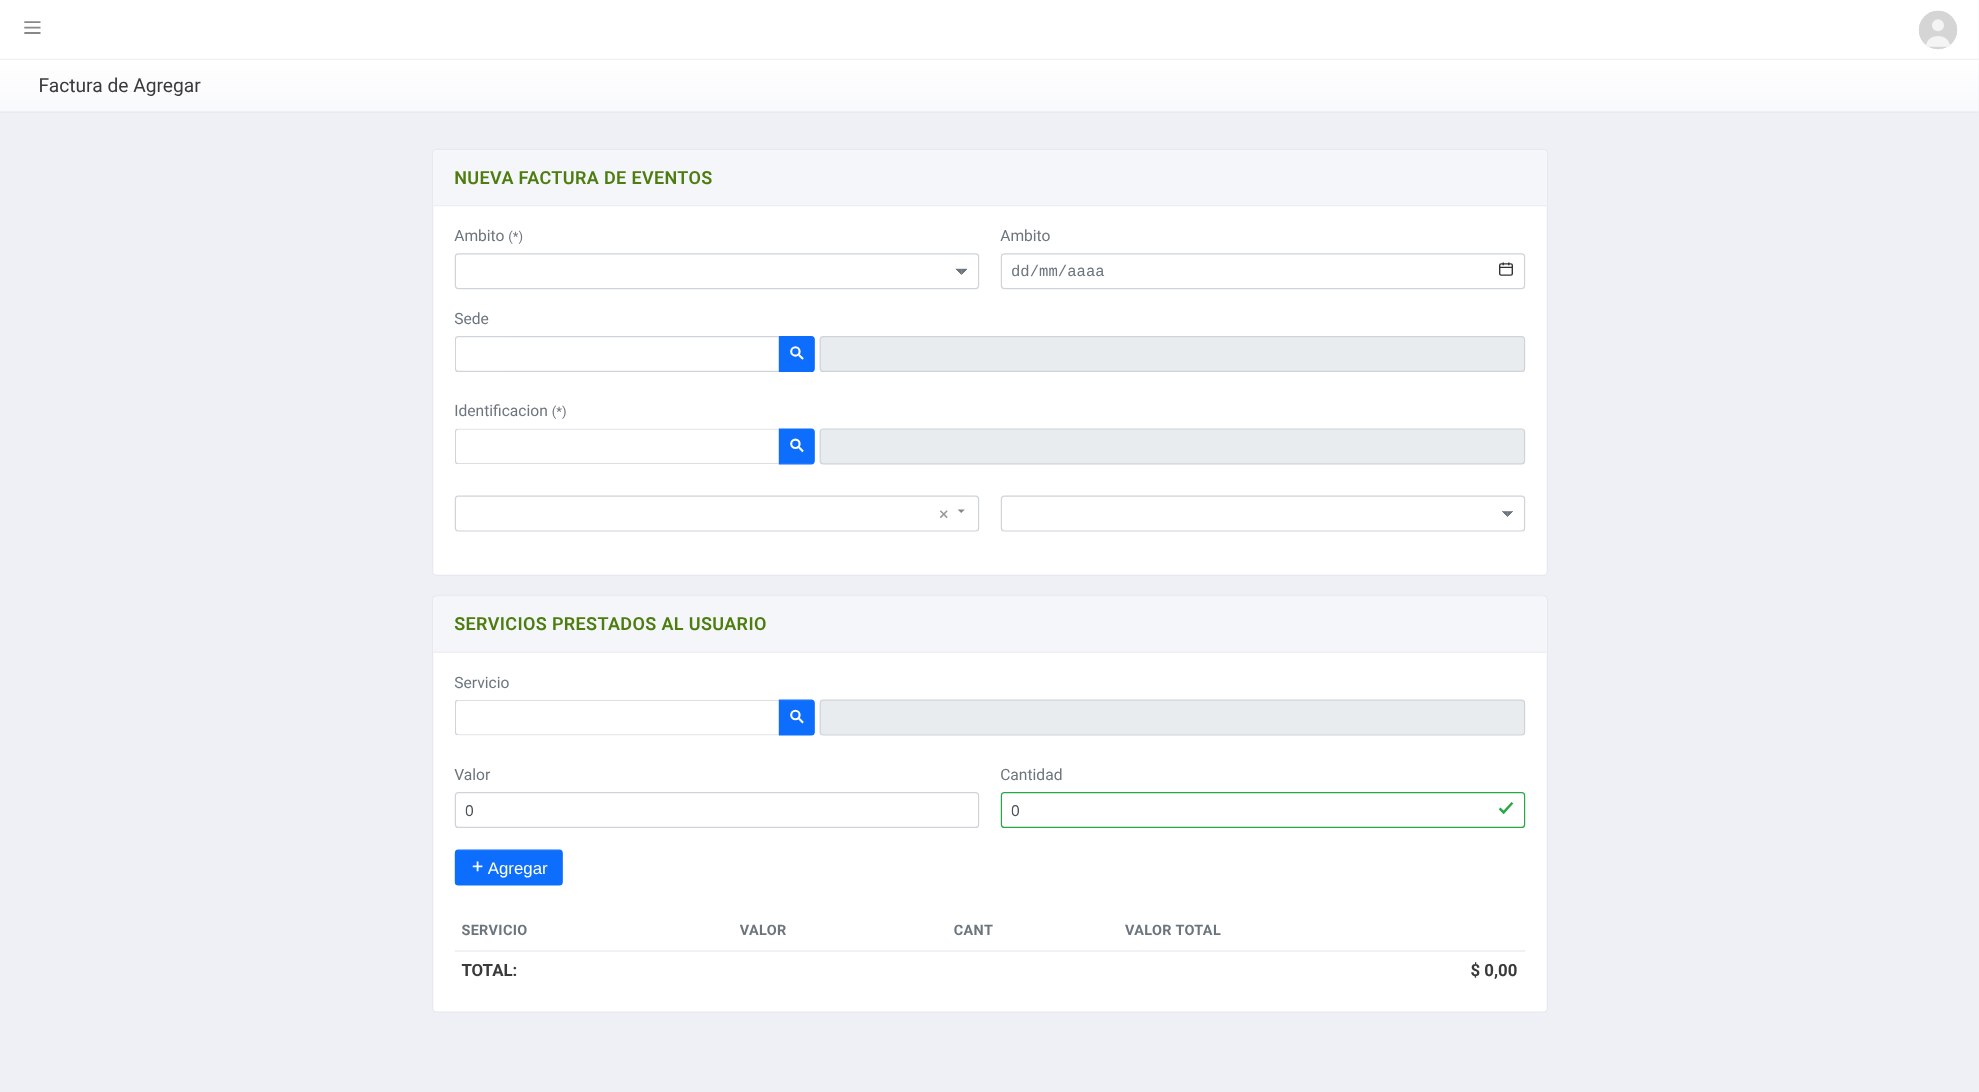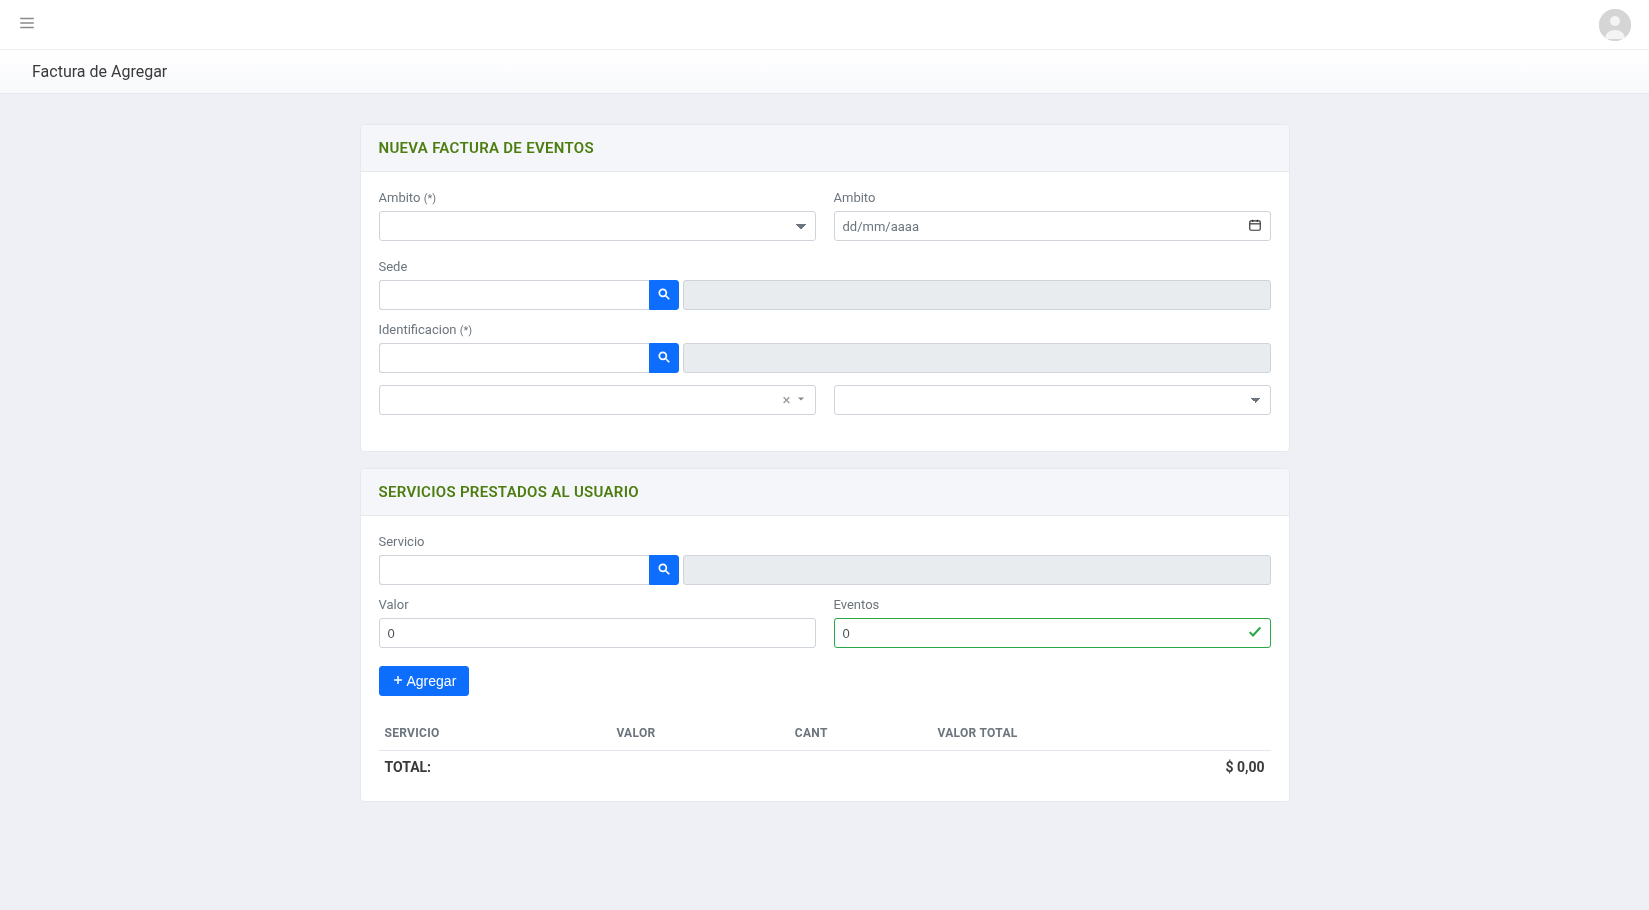--- a/index.html
+++ b/index.html
@@ -62,21 +62,21 @@
     font-size: 15px;
     font-weight: 600;
     letter-spacing: .3px;
   }
   .card-body {
     padding: 18px;
   }
 
   .row { display: flex; flex-wrap: wrap; margin: 0 -9px; }
   .col-6  { flex: 0 0 50%;  max-width: 50%; padding: 0 9px; margin-bottom: 18px; }
-  .col-12 { flex: 0 0 100%; max-width: 100%; padding: 0 9px; margin-bottom: 12px; }
+  .col-12 { flex: 0 0 100%; max-width: 100%; padding: 0 9px; margin-bottom: 26px; }
 
   label {
     display: block;
     font-size: 13px;
     color: #6c757d;
     margin-bottom: 6px;
   }
   .req { font-size: 11px; }
 
   .form-control, .form-select, .ng-select, .date-input {
@@ -95,21 +95,21 @@
     background-image:
       linear-gradient(45deg, transparent 50%, #6c757d 50%),
       linear-gradient(135deg, #6c757d 50%, transparent 50%);
     background-position: calc(100% - 14px) 12px, calc(100% - 9px) 12px;
     background-size: 5px 5px, 5px 5px;
     background-repeat: no-repeat;
     padding-right: 28px;
   }
 
   .date-input { display: flex; align-items: center; justify-content: space-between; }
-  .date-placeholder { color: #6c757d; }
+  .date-placeholder { color: #6c757d; font-family: Liberation Mono, monospace; }
   .calendar-icon svg { width: 14px; height: 14px; color: #333; }
 
   .input-group { display: flex; }
   .input-group .form-control { border-radius: 3px 0 0 3px; border-right: none; flex: 0 0 270px; max-width: 270px; }
   .input-group .btn-search {
     background: #0d6efd;
     border: 1px solid #0d6efd;
     width: 30px; height: 30px;
     display: flex; align-items: center; justify-content: center;
     border-radius: 0 3px 3px 0;
@@ -306,21 +306,21 @@
             <div class="readonly-display"></div>
           </div>
         </div>
 
         <div class="col-6">
           <label>Valor</label>
           <input class="form-control" value="0" style="">
         </div>
 
         <div class="col-6">
-          <label>Eventos</label>
+          <label>Cantidad</label>
           <div class="valid-wrap">
             <input class="form-control valid-input" value="0" style="">
             <span class="check-icon">
               <svg viewBox="0 0 24 24" fill="none" stroke="currentColor" stroke-width="3">
                   <polyline points="4 13 9 18 20 6"></polyline>
                 </svg>
             </span>
           </div>
         </div>
 

